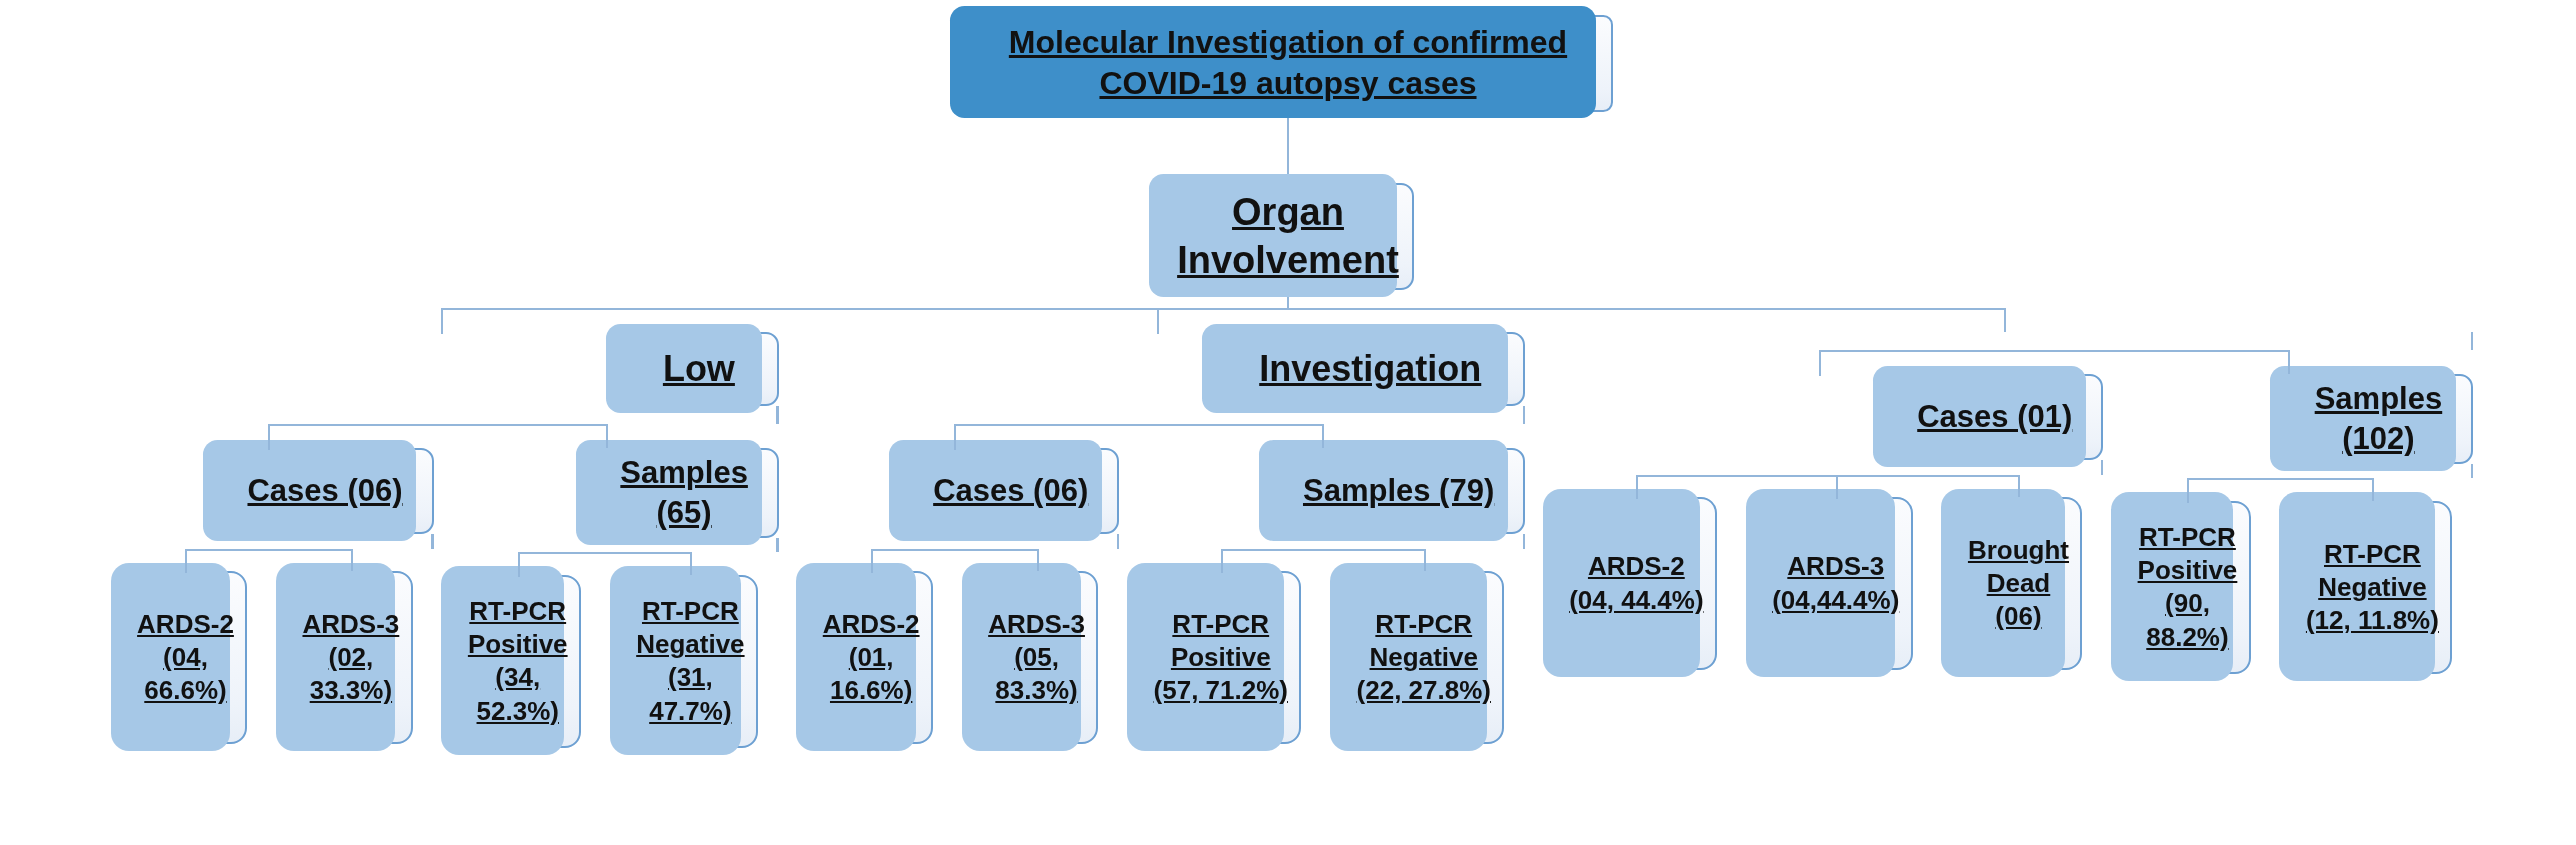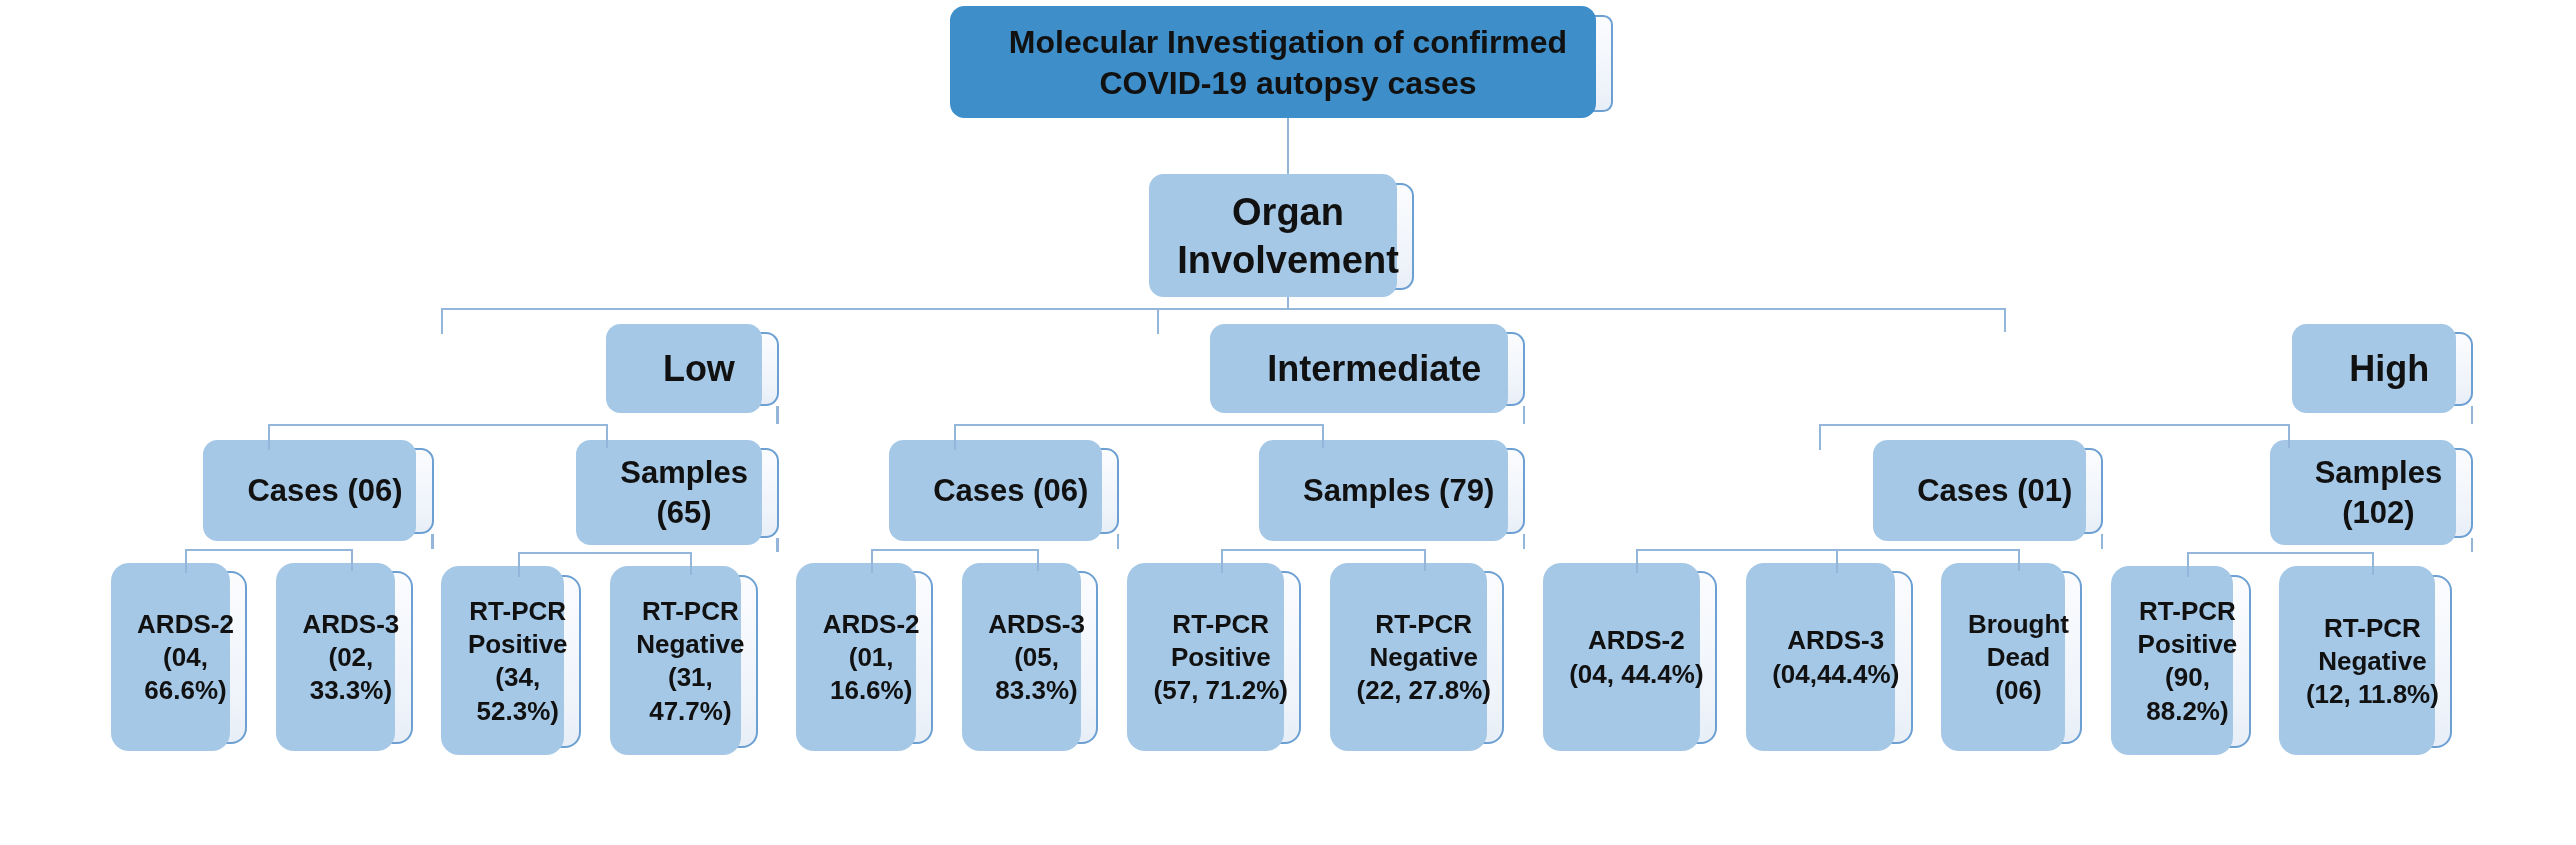--- a/index.html
+++ b/index.html
@@ -13,20 +13,21 @@
 
   
   .node{
     position:relative;z-index:0;
     display:flex;align-items:center;justify-content:center;
     text-align:center;white-space:pre-line;line-height:1.28;
     background:linear-gradient(180deg,#fbfcfe 0%,#eef3fa 78%,#e7eef7 100%);
     border:2.4px solid var(--box-border,#6da0d2);
     border-radius:13px;
     box-sizing:border-box;
+    text-decoration:underline;
   }
   .node::before{
     content:'';position:absolute;z-index:-1;
     top:-10.5px;left:-15.3px;width:100%;height:calc(100% + 19.4px);
     background:var(--accent-light,#a6c8e7);
     border-radius:14.5px;
   }
   .node.dark::before{background:var(--accent-dark,#3e8fc9);}
 
   .lvl-title{font-size:32px;width:650px;min-height:97px;border-radius:9.7px;padding:4.8px 11.3px;}
@@ -117,21 +118,21 @@
 Negative
 (31,
 47.7%)</div>
             </li>
           </ul>
         </li>
       </ul>
     </li>
 
     <li class="cell branchcell">
-      <div class="node lvl-branch">Intermediate</div>
+      <div class="node lvl-branch">Investigation</div>
       <div class="vstub s22"></div>
       <ul class="children">
         <li class="cell groupcell">
           <div class="node lvl-group">Cases (06)</div>
           <div class="vstub s18"></div>
           <ul class="children">
             <li class="cell leafcell">
               <div class="node lvl-leaf">ARDS-2
 (01,
 16.6%)</div>
@@ -156,21 +157,20 @@
               <div class="node lvl-leaf">RT-PCR
 Negative
 (22, 27.8%)</div>
             </li>
           </ul>
         </li>
       </ul>
     </li>
 
     <li class="cell branchcell">
-      <div class="node lvl-branch">High</div>
       <div class="vstub s22"></div>
       <ul class="children">
         <li class="cell groupcell">
           <div class="node lvl-group">Cases (01)</div>
           <div class="vstub s18"></div>
           <ul class="children">
             <li class="cell leafcell">
               <div class="node lvl-leaf">ARDS-2
 (04, 44.4%)</div>
             </li>

